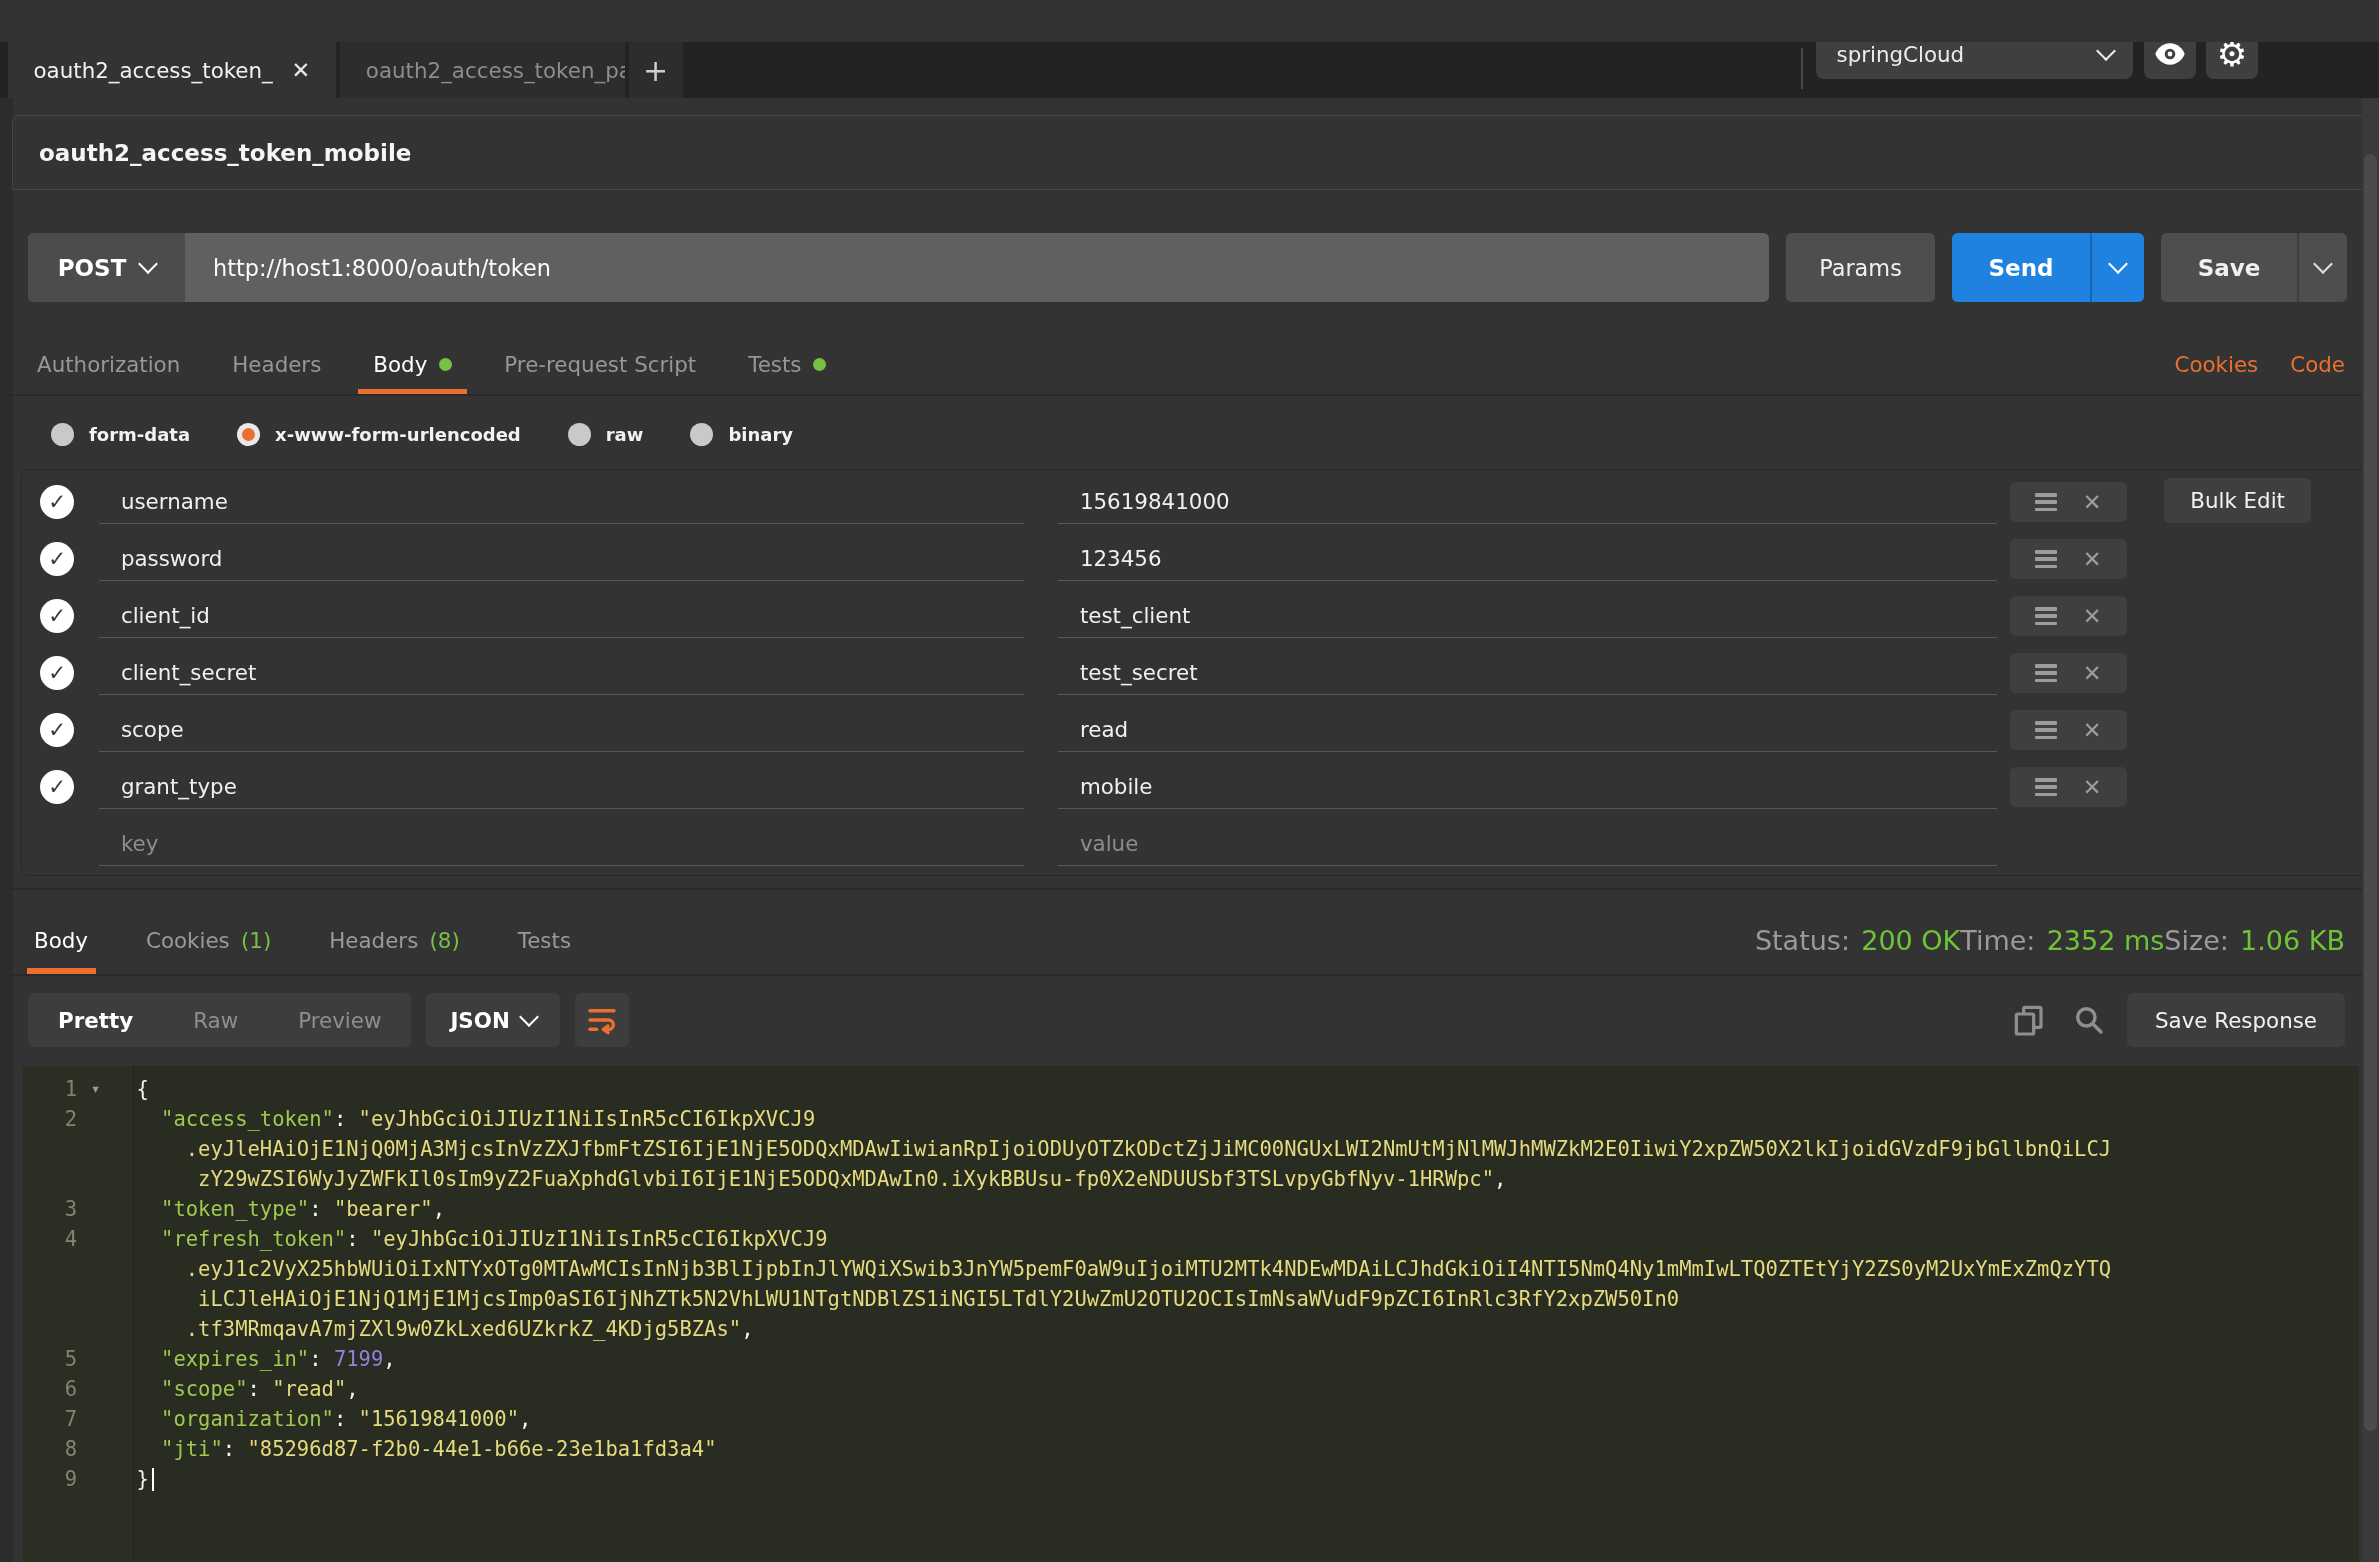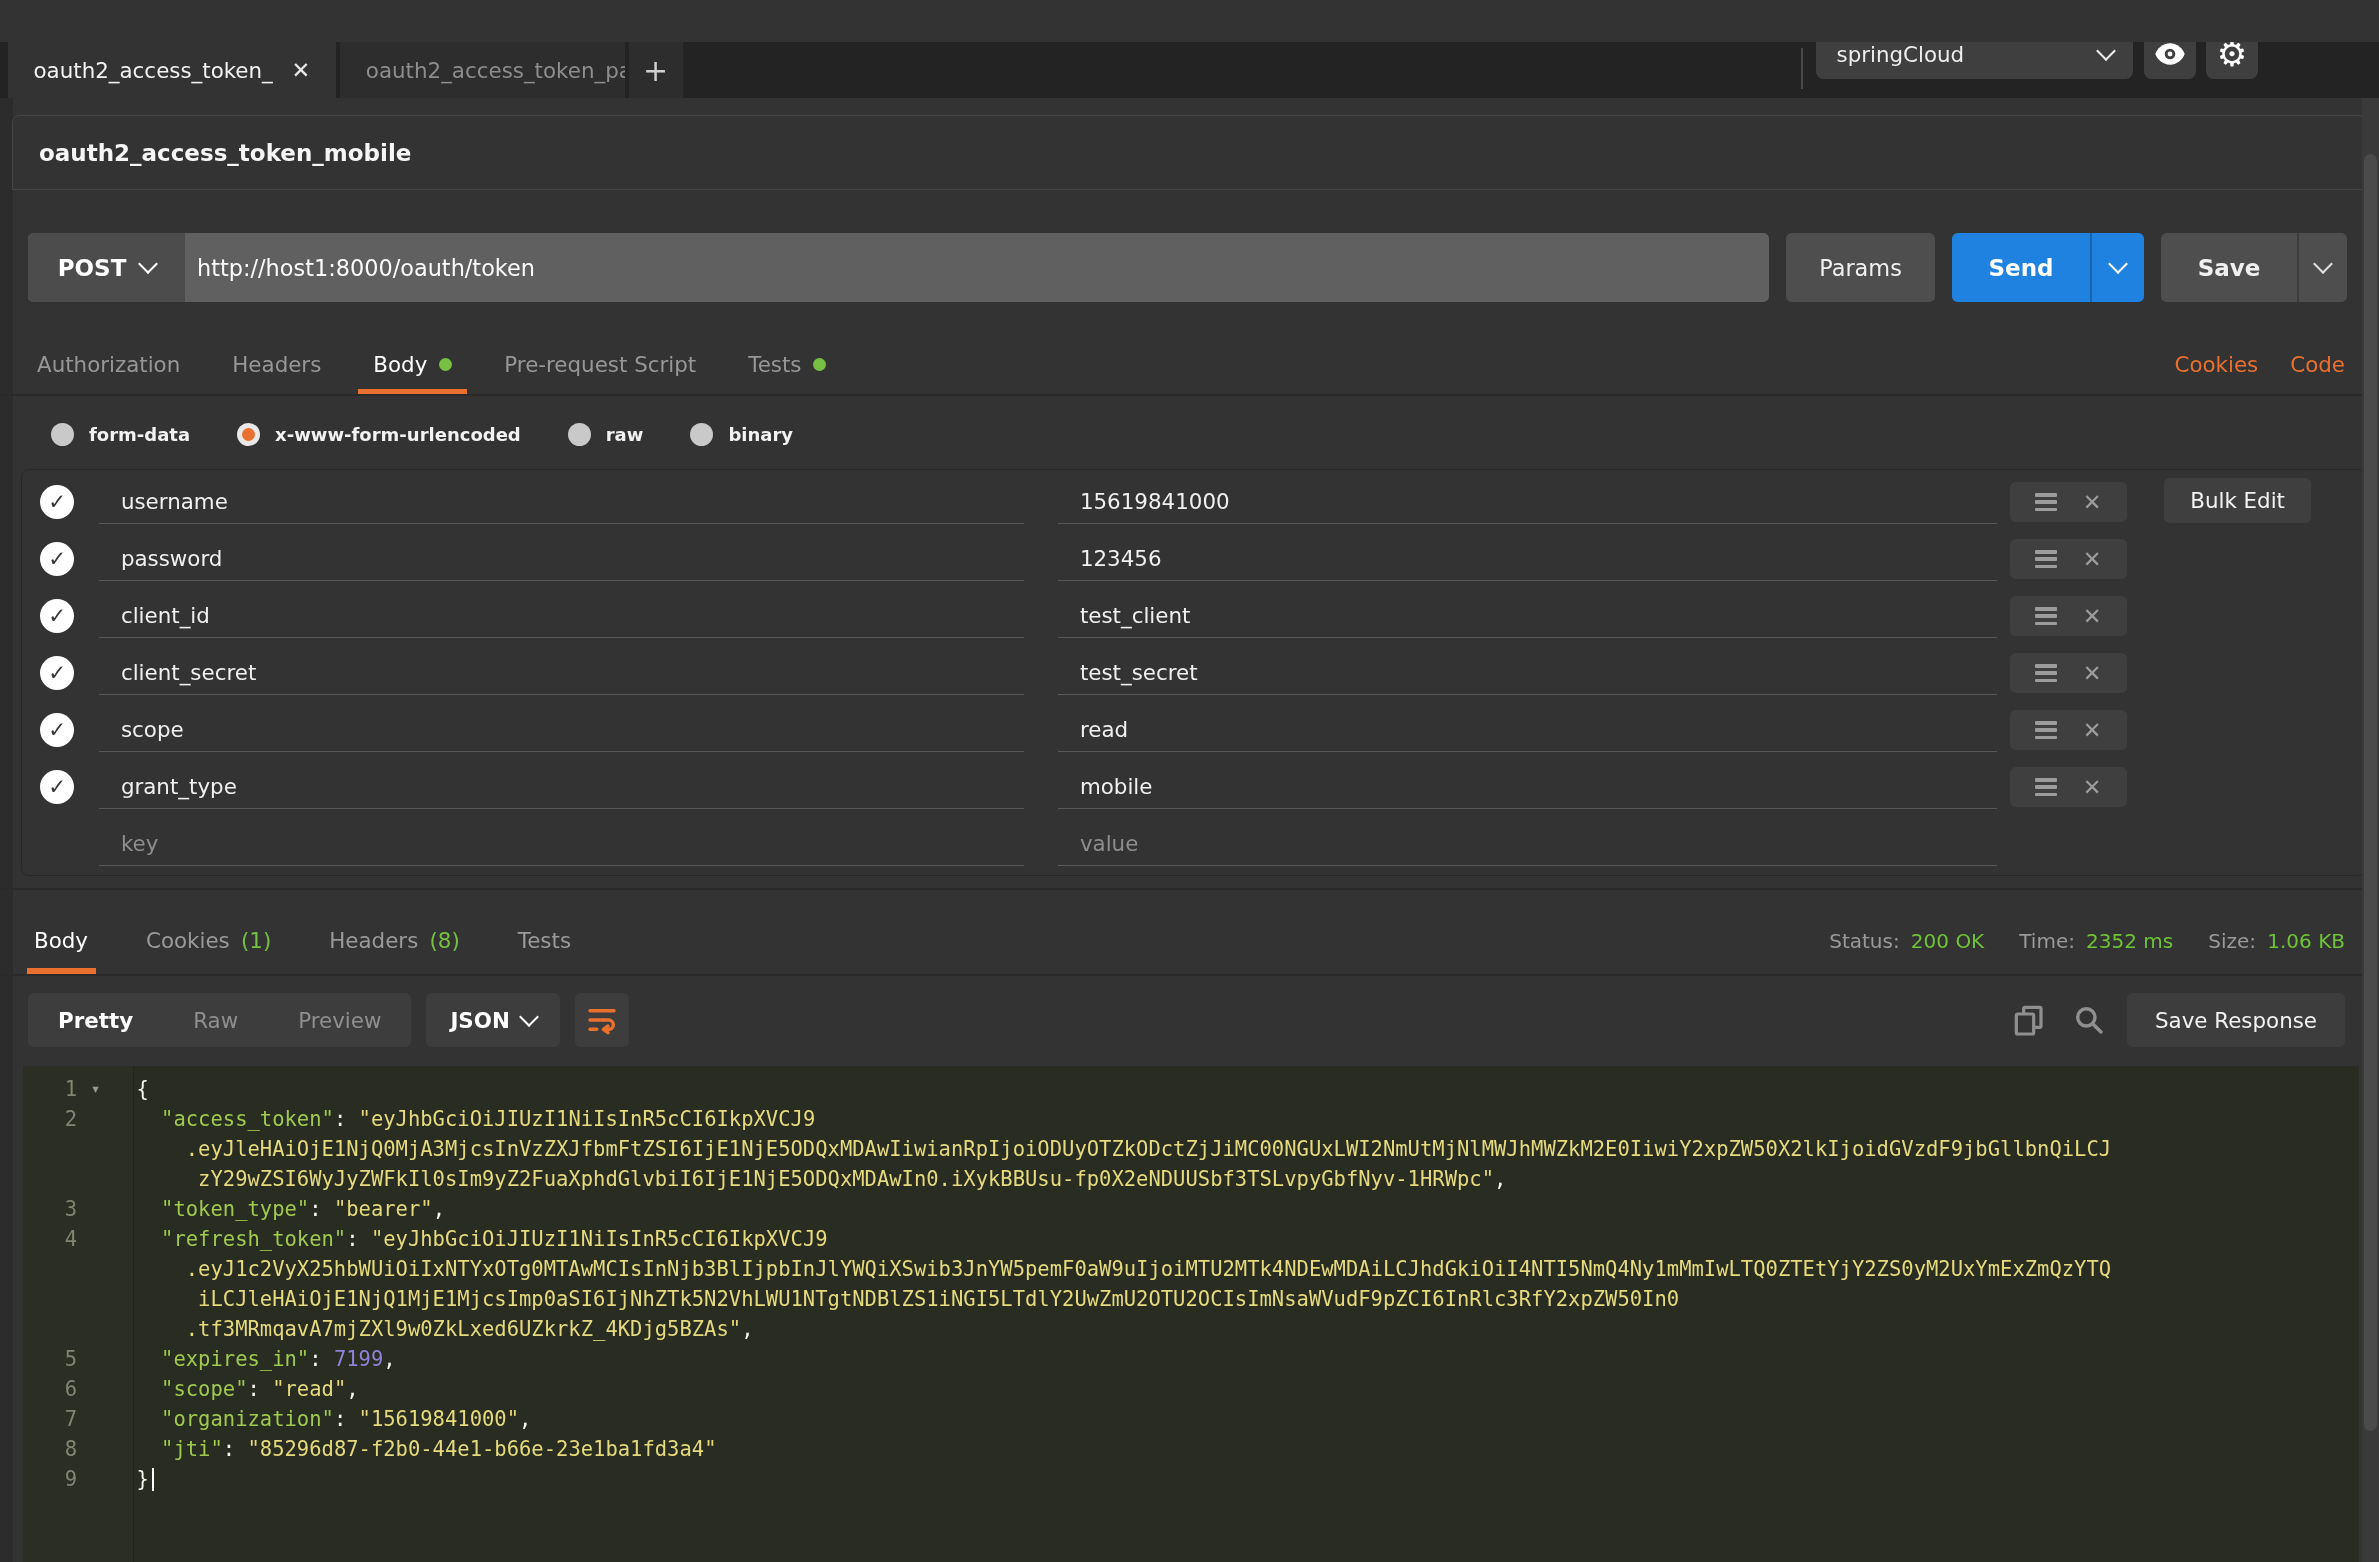--- a/index.html
+++ b/index.html
@@ -23,21 +23,21 @@
 
   
   #title-strip{position:absolute;left:12px;right:12px;top:73px;height:75px;background:#333;border:0.9px solid #464646;
     border-radius:7.5px 7.5px 0 0;display:flex;align-items:center;padding:0 26px;box-sizing:border-box;
     color:#f5f5f5;font-size:23px;font-weight:600;}
 
   
   #url-row{position:absolute;left:28px;right:32px;top:191px;height:69px;display:flex;gap:17px;}
   .method-url{flex:1;display:flex;background:#606060;border-radius:5.6px;overflow:hidden;align-items:stretch;}
   .method{width:157px;background:#4c4c4c;display:flex;align-items:center;justify-content:center;gap:15px;color:#fff;font-weight:700;font-size:23px;}
-  .url-text{display:flex;align-items:center;padding-left:12px;color:#fbfbfb;font-size:22.4px;}
+  .url-text{display:flex;align-items:center;padding-left:28px;color:#fbfbfb;font-size:22.4px;}
   .btn{display:flex;align-items:center;justify-content:center;background:#4e4e4e;border-radius:5.6px;color:#f0f0f0;font-size:22.4px;}
   #params-btn{width:149px;}
   .split{display:flex;align-items:stretch;border-radius:5.6px;overflow:hidden;}
   #send-btn{width:192px;background:#1f82e0;color:#fff;}
   #send-btn .main{flex:1;display:flex;align-items:center;justify-content:center;font-weight:700;font-size:23px;}
   #send-btn .div{width:1.9px;background:rgba(0,0,0,0.22);}
   #send-btn .caret{width:52px;display:flex;align-items:center;justify-content:center;}
   #save-btn{width:186px;background:#4e4e4e;}
   #save-btn .main{flex:1;display:flex;align-items:center;justify-content:center;font-size:23px;font-weight:600;color:#f0f0f0;}
   #save-btn .div{width:1.9px;background:#3d3d3d;}
@@ -81,21 +81,21 @@
   #bulk-edit{position:absolute;right:54px;top:7.5px;height:45px;padding:0 26px;background:#3f3f3f;border-radius:5.6px;
             display:flex;align-items:center;color:#f2f2f2;font-size:21.4px;}
 
   
   #resp-tabs{position:absolute;left:34px;right:34px;top:865px;height:67px;display:flex;align-items:center;gap:58px;font-size:21.4px;color:#9a9a9a;}
   .resp-tab{position:relative;height:100%;display:flex;align-items:center;gap:11.2px;}
   .resp-tab.active{color:#ffffff;}
   .resp-underline{position:absolute;left:-7.5px;right:-7.5px;bottom:0;height:6.5px;background:#e9702e;}
   .count{color:#76c043;}
   #resp-tabs .spacer{flex:1;}
-  #resp-meta{display:flex;gap:35px;font-size:20px;}
+  #resp-meta{display:flex;font-size:27px;}
   .meta{display:flex;gap:11.2px;align-items:center;}
   .meta .lab{color:#9a9a9a;}
   .meta .val{color:#6ec437;}
 
   
   #resp-toolbar{position:absolute;left:28px;right:34px;top:951px;height:54px;display:flex;align-items:center;gap:15px;}
   .seg-group{display:flex;height:100%;background:#3d3d3d;border-radius:5.6px;overflow:hidden;}
   .seg{display:flex;align-items:center;padding:0 30px;font-size:21.4px;color:#8f8f8f;text-align:center;}
   .seg.active{color:#ffffff;font-weight:600;}
   .json-dd{height:100%;background:#3d3d3d;border-radius:5.6px;display:flex;align-items:center;gap:12px;padding:0 24px;color:#fff;font-size:21.4px;font-weight:600;box-sizing:border-box;}

